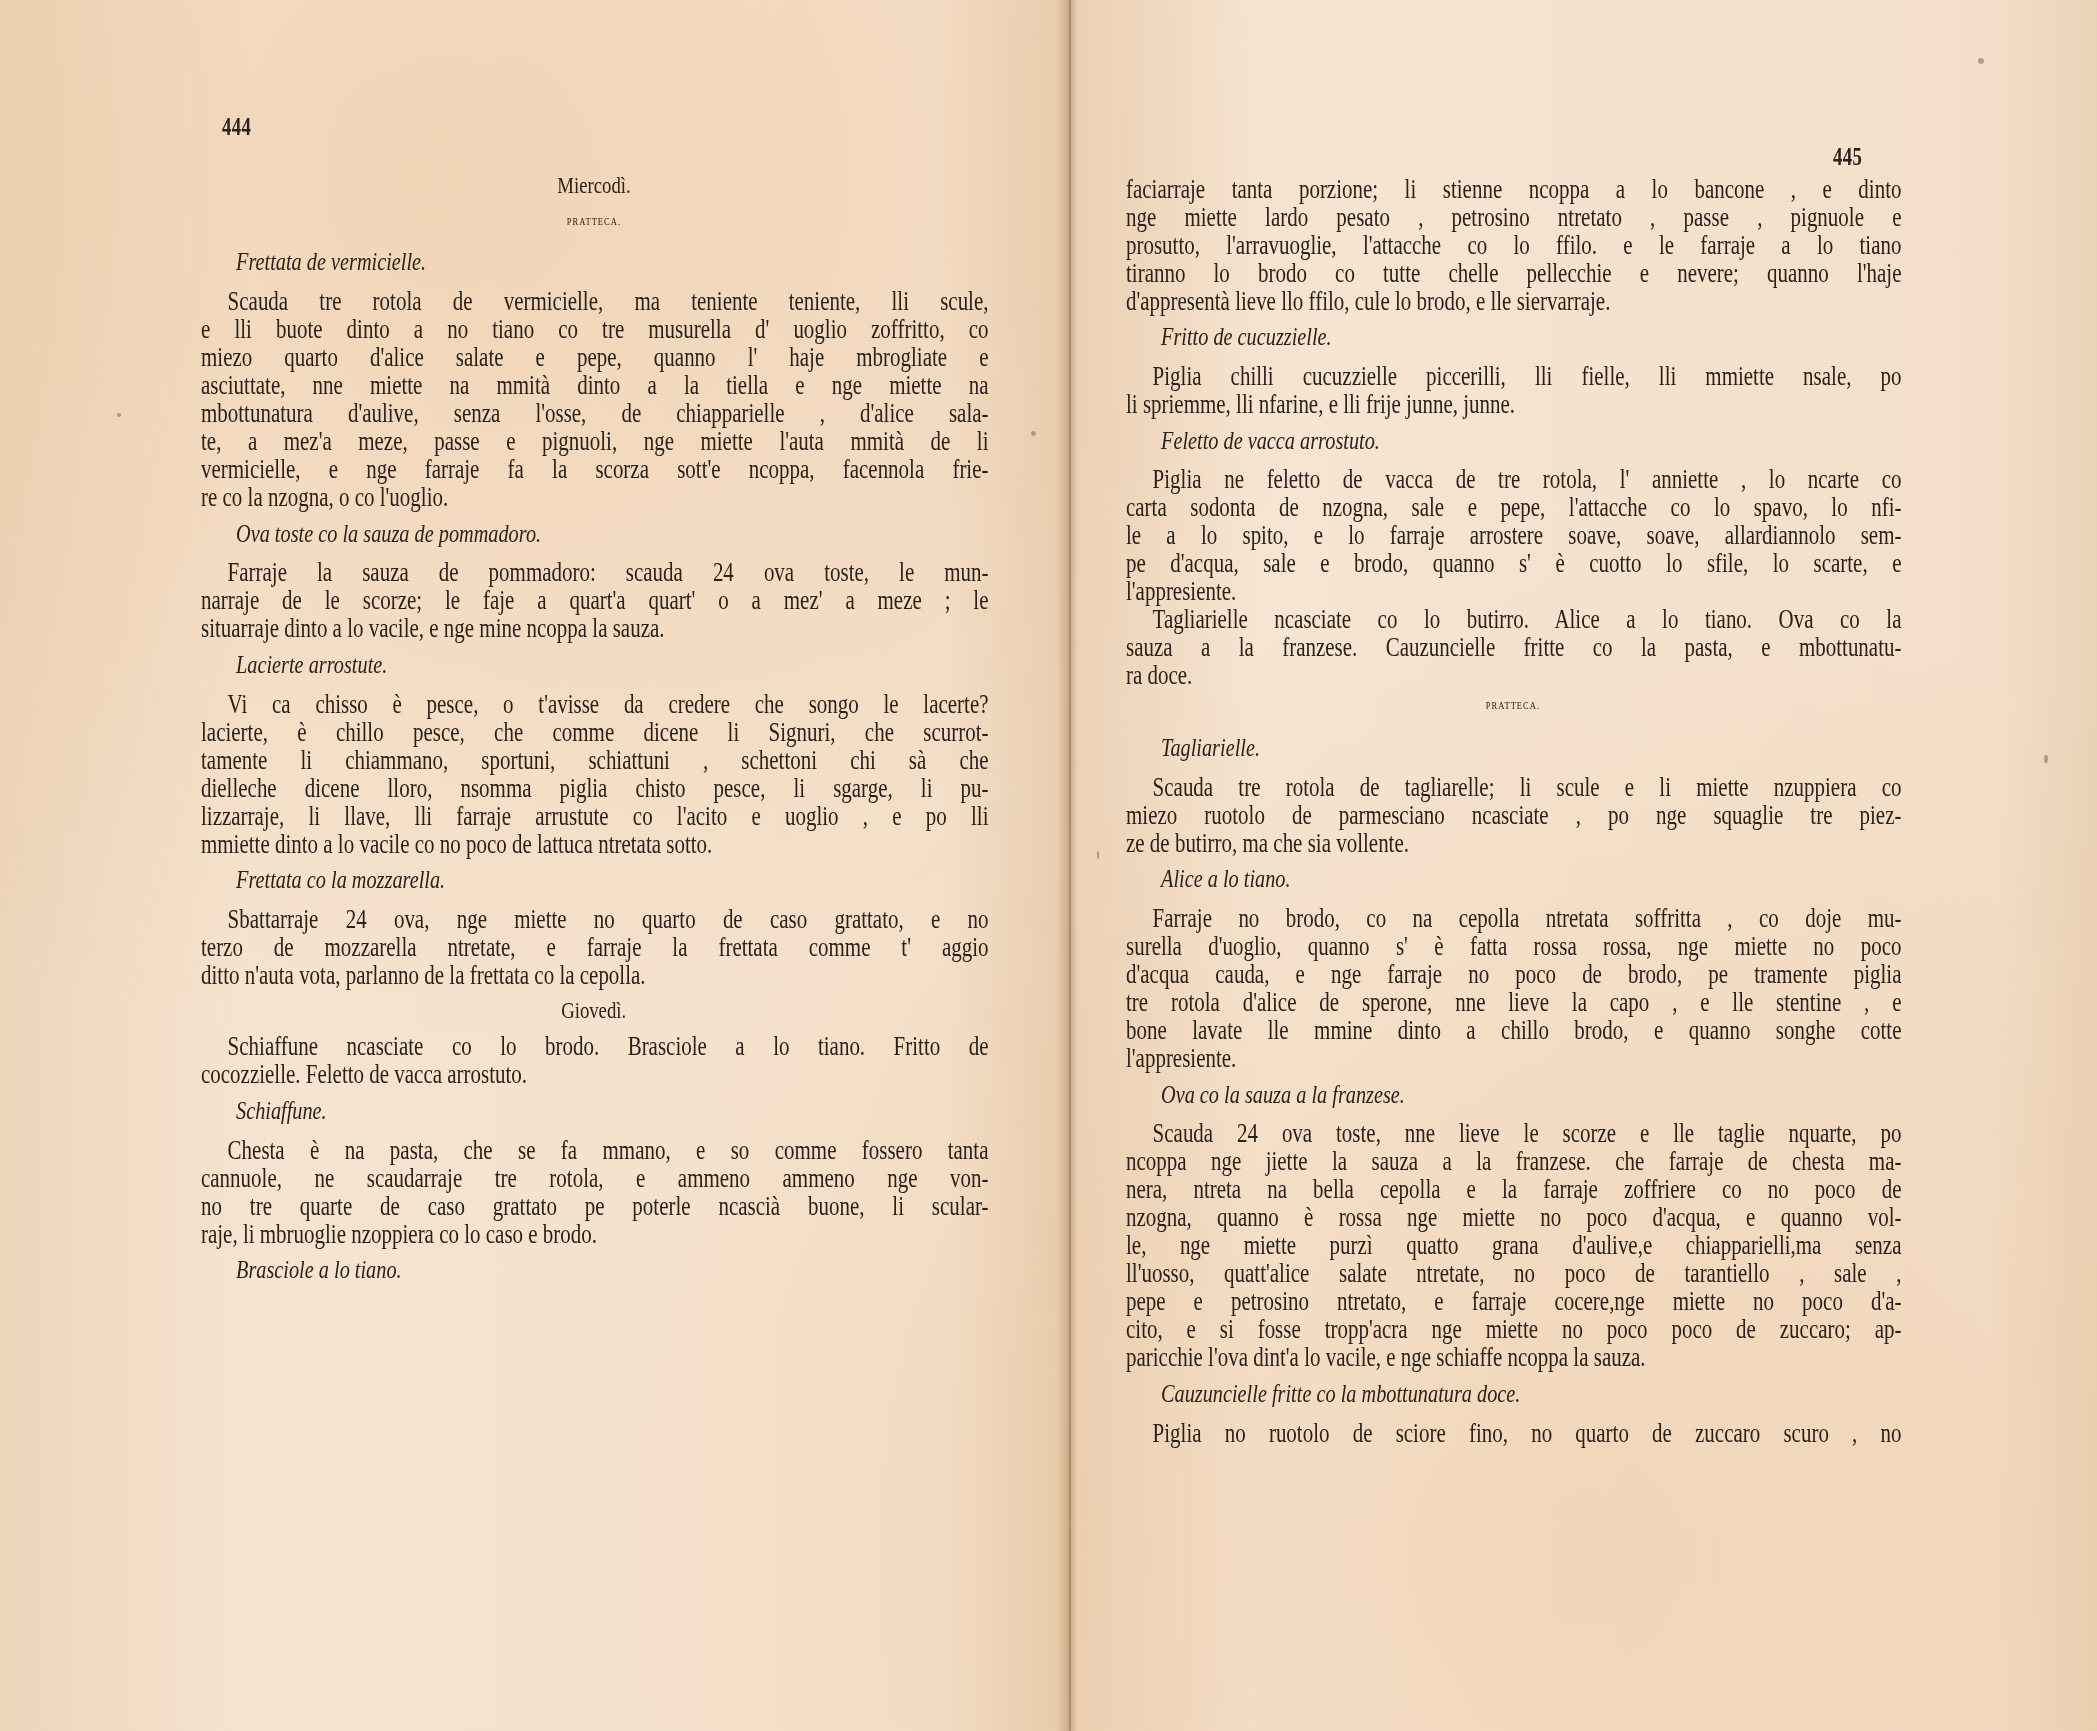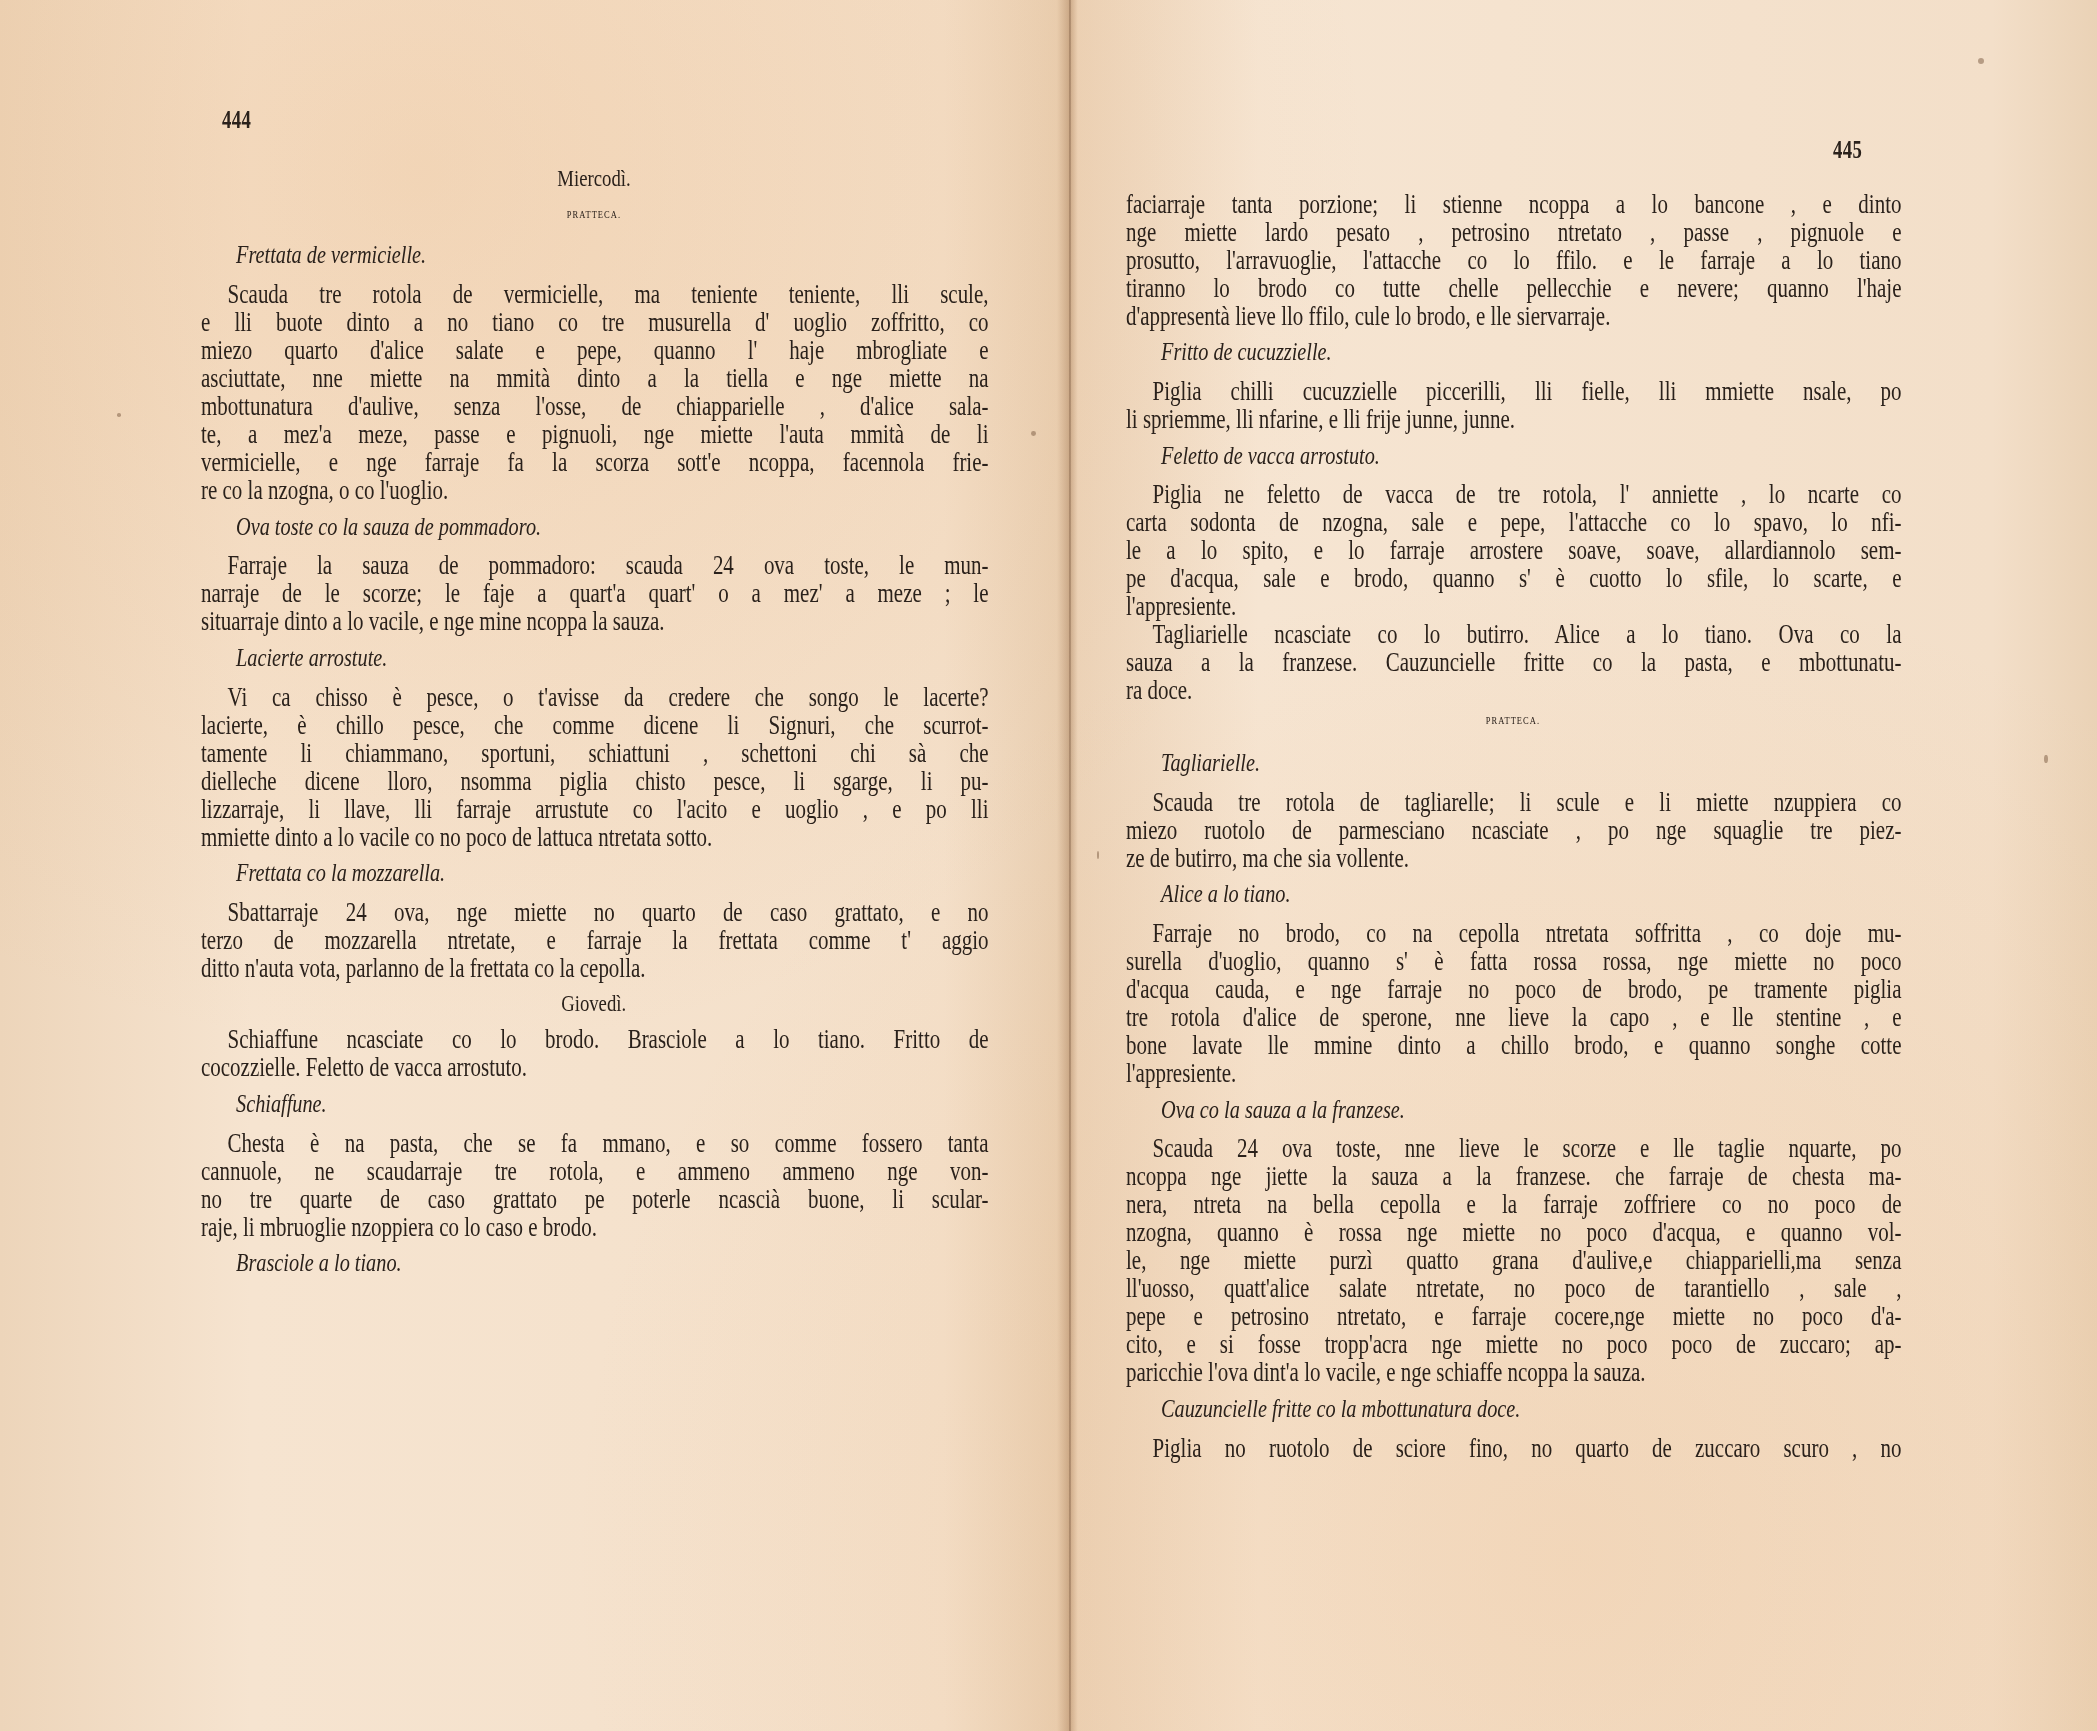--- a/index.html
+++ b/index.html
@@ -13,21 +13,21 @@
     position:absolute; inset:0;
     background:
       radial-gradient(ellipse at 20% 10%, rgba(230,170,110,0.25), transparent 40%),
       radial-gradient(ellipse at 75% 90%, rgba(230,170,110,0.22), transparent 45%),
       linear-gradient(90deg, #edd5ba 0%, #f6e4d0 12%, #f4e0ca 45%, #e9cfb2 50.4%, #c9a888 51%, #ecd3b8 51.4%, #f6e5d2 60%, #f3dfc9 95%, #ead2b6 100%);
   }
   .gutter {
     position:absolute; left:1069px; top:0; width:2.4px; height:1731px;
     background:linear-gradient(90deg, rgba(120,85,60,0.15), rgba(90,60,40,0.45), rgba(120,85,60,0.1));
   }
-  .page { position:absolute; top:4px; height:1214px; }
+  .page { position:absolute; top:11px; height:1214px; }
   .page.left { left:0; width:1070px; }
   .page.right { left:1071px; width:1026px; }
 
   .folio {
     position:absolute; font-size:26px; font-weight:bold;
     transform:scaleX(0.72); transform-origin:left top; letter-spacing:0.6px;
   }
   .left .folio { left:222px; top:101px; }
   .right .folio { left:762px; top:131px; }
 
@@ -126,21 +126,21 @@
       <span class="line last">raje, li mbruoglie nzoppiera co lo caso e brodo.</span>
     </div>
 
     <span class="title">Brasciole a lo tiano.</span>
   </div>
 </div>
 
 <div class="page right">
   <div class="folio">445</div>
   <div class="text">
-    <div class="para" style="margin-top:24px">
+    <div class="para" style="margin-top:2px">
       <span class="line">faciarraje tanta porzione; li stienne ncoppa a lo bancone , e dinto</span>
       <span class="line">nge miette lardo pesato , petrosino ntretato , passe , pignuole e</span>
       <span class="line">prosutto, l'arravuoglie, l'attacche co lo ffilo. e le farraje a lo tiano</span>
       <span class="line">tiranno lo brodo co tutte chelle pellecchie e nevere; quanno l'haje</span>
       <span class="line last">d'appresentà lieve llo ffilo, cule lo brodo, e lle siervarraje.</span>
     </div>
 
     <span class="title">Fritto de cucuzzielle.</span>
     <div class="para">
       <span class="line indent">Piglia chilli cucuzzielle piccerilli, lli fielle, lli mmiette nsale, po</span>

